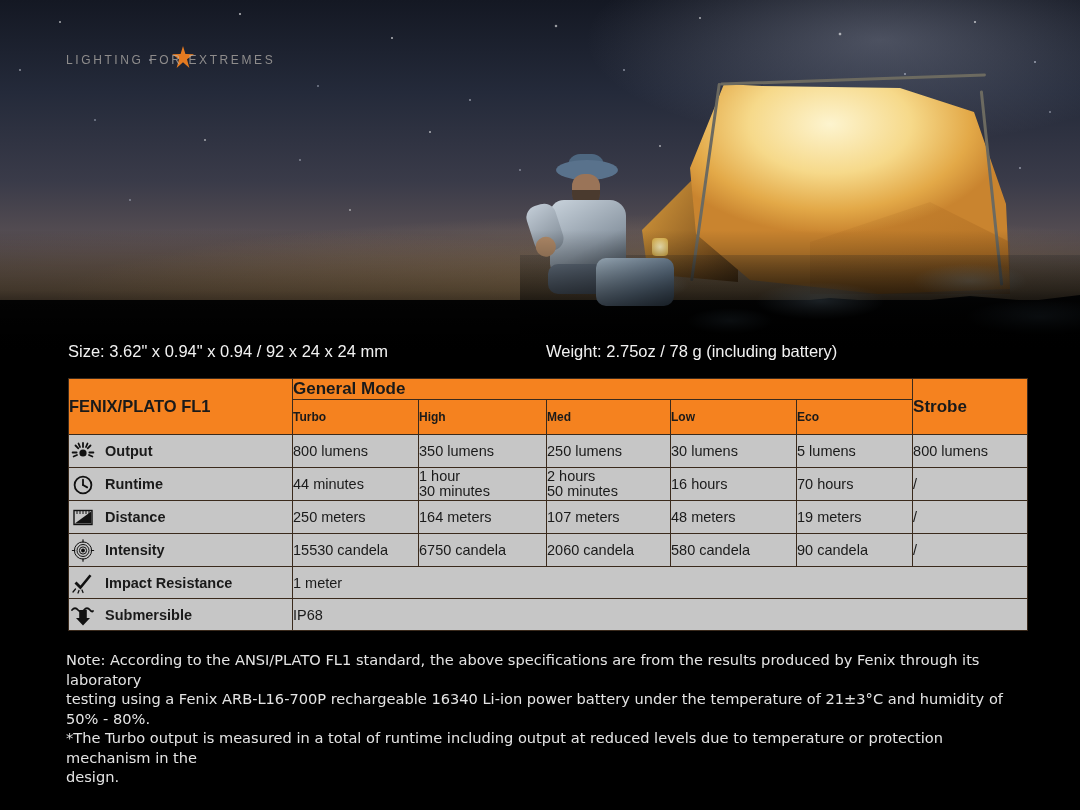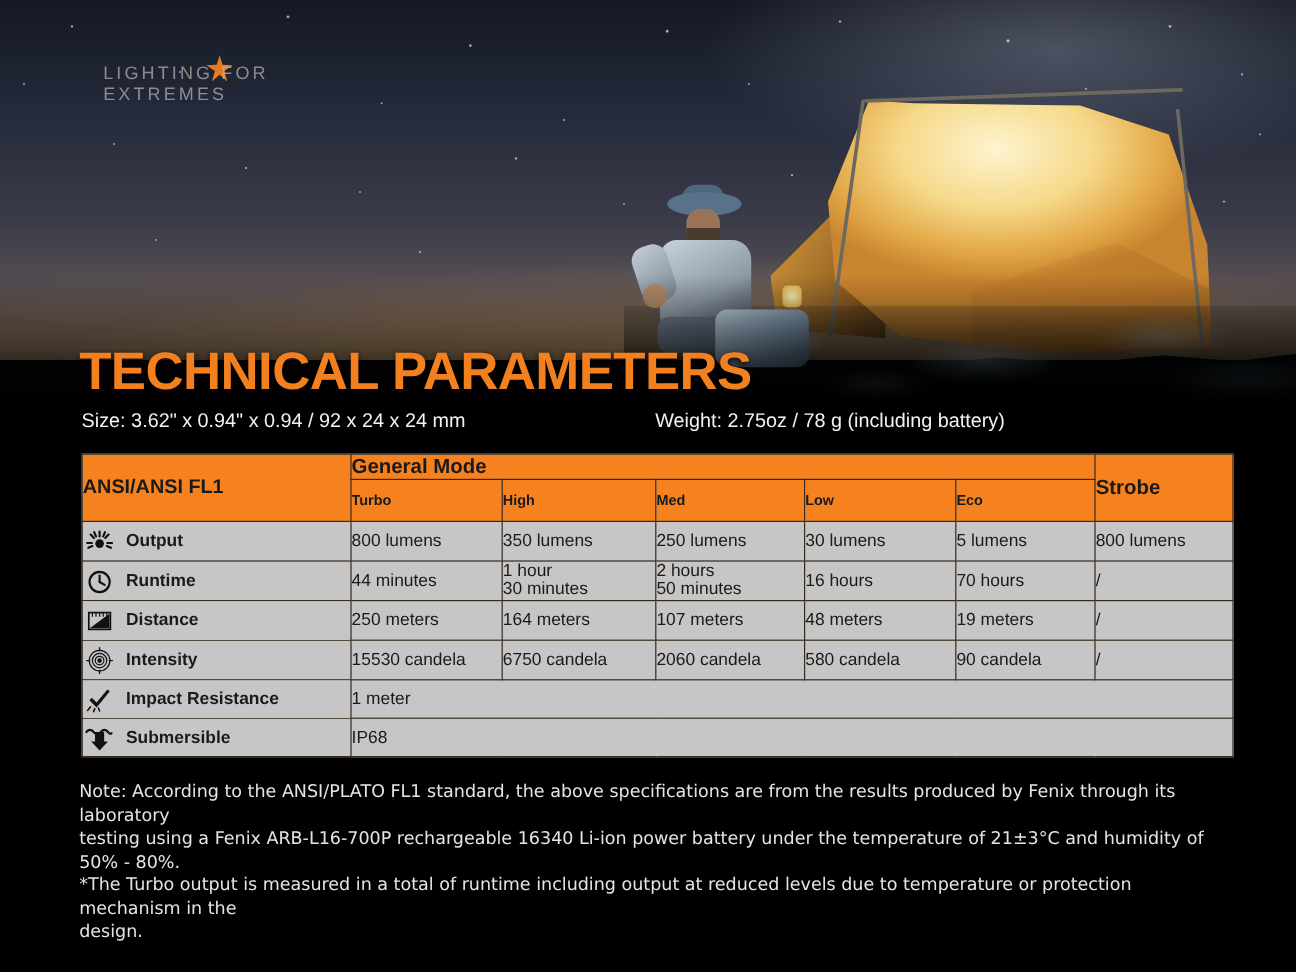--- a/index.html
+++ b/index.html
@@ -103,22 +103,22 @@
     background:linear-gradient(180deg,rgba(0,0,0,0),rgba(0,0,0,.55) 55%,#000 100%);}
 
   
   .logo{position:absolute;left:66px;top:52px;width:240px;height:62px;}
   .logo-word{font-family:"DejaVu Sans",sans-serif;font-weight:bold;font-style:italic;
     font-size:40px;letter-spacing:-1px;color:#c9c9c9;opacity:.92;line-height:44px;
     text-shadow:0 1px 2px rgba(0,0,0,.6);}
   .logo-star{position:absolute;left:106px;top:-6px;width:22px;height:22px;background:#f08020;
     clip-path:polygon(50% 0,61% 36%,100% 38%,68% 60%,79% 100%,50% 74%,21% 100%,32% 60%,0 38%,39% 36%);
     opacity:.95;}
-  .logo-tag{font-family:"Liberation Sans",sans-serif;font-size:15px;letter-spacing:2.6px;
-    color:#b9b4ae;opacity:.72;margin-top:1px;margin-left:20px;}
+  .logo-tag{font-family:"Liberation Sans",sans-serif;font-size:12px;letter-spacing:2.6px;
+    color:#b9b4ae;opacity:.72;margin-top:1px;}
 
   
   .title{position:absolute;left:66px;top:285px;font-family:"Liberation Sans",sans-serif;
     font-weight:bold;font-size:44px;letter-spacing:-.5px;color:#f2801f;
     text-shadow:0 2px 4px rgba(0,0,0,.8);}
 
   
   .specline{position:absolute;top:342px;font-size:16.5px;color:#f2f2f2;
     text-shadow:0 1px 3px rgba(0,0,0,.9);}
   .size{left:68px;}
@@ -185,38 +185,37 @@
     <div class="lantern"></div>
 
     <div class="hero-fade"></div>
   </div>
 
   <div class="logo">
     <div class="logo-star"></div>
     <div class="logo-tag">LIGHTING FOR EXTREMES</div>
   </div>
 
-  <div class="title">TECHNICAL PARAMETERS</div>
 
   <div class="specline size">Size: 3.62" x 0.94" x 0.94 / 92 x 24 x 24 mm</div>
   <div class="specline weight">Weight: 2.75oz / 78 g (including battery)</div>
 
   <table class="tbl">
     <colgroup>
       <col style="width:224px">
         <col style="width:126px">
         <col style="width:128px">
       <col style="width:124px">
         <col style="width:126px">
         <col style="width:116px">
         <col style="width:115px">
     </colgroup>
     <tbody>
       <tr>
-        <td class="hd hd-ansi" rowspan="2">ANSI/ANSI FL1</td>
+        <td class="hd hd-ansi" rowspan="2">FENIX/PLATO FL1</td>
         <td class="hd hd-gm" colspan="5">General Mode</td>
         <td class="hd hd-strobe" rowspan="2">Strobe</td>
       </tr>
       <tr>
         <td class="hd hd-mode">Turbo</td>
         <td class="hd hd-mode">High</td>
         <td class="hd hd-mode">Med</td>
         <td class="hd hd-mode">Low</td>
         <td class="hd hd-mode">Eco</td>
       </tr>

